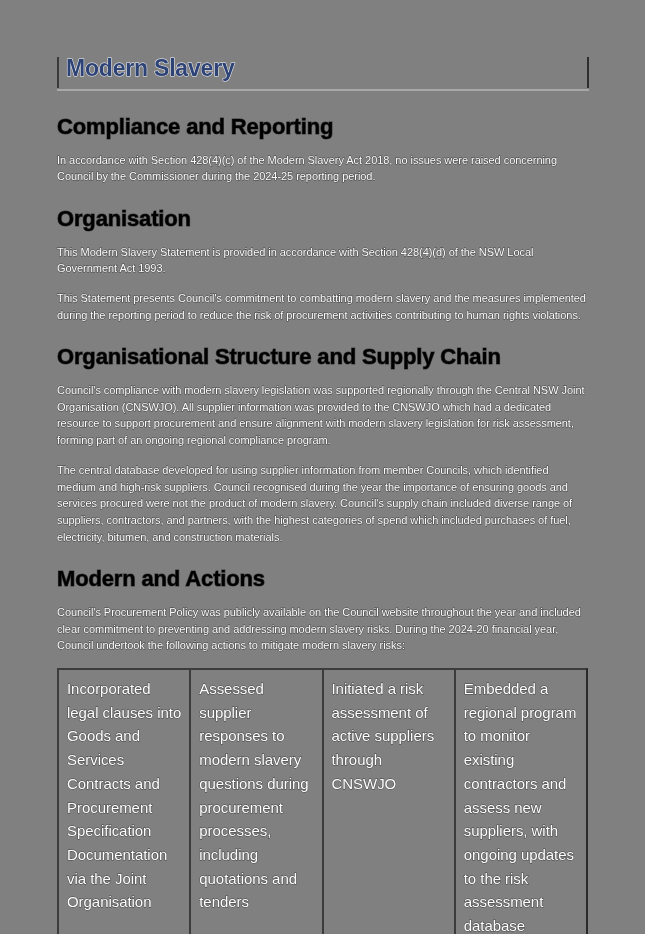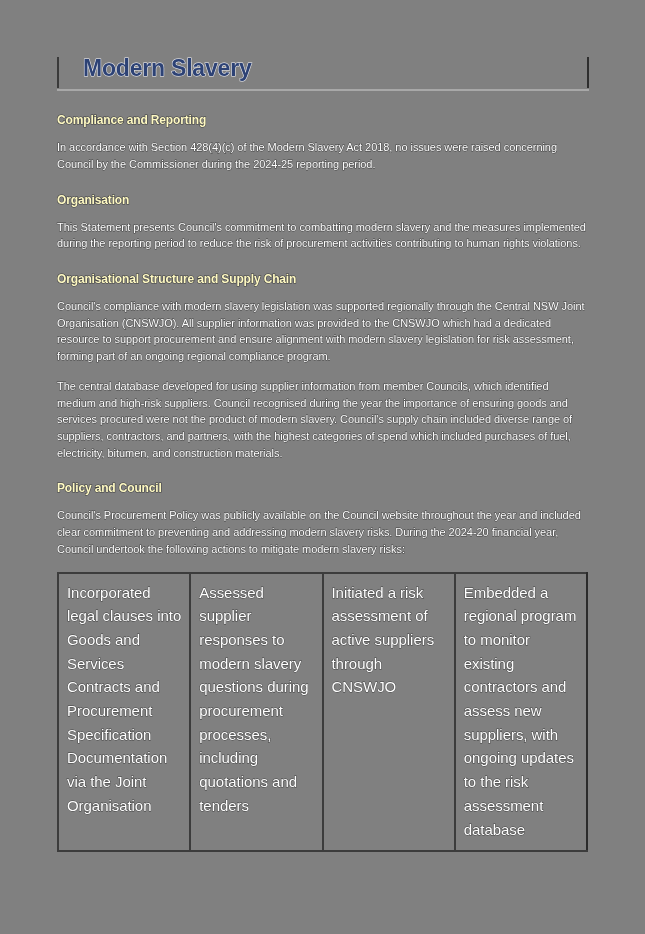--- a/index.html
+++ b/index.html
@@ -27,21 +27,21 @@
   .content {
     position: absolute;
     left: 57px;
     top: 55px;
     width: 531px;
   }
 
   
   .title-block {
     position: relative;
-    padding-left: 26px;
+    padding-left: 9px;
     padding-bottom: 9px;
     margin-bottom: 22px;
   }
   .title-rule-left {
     position: absolute;
     left: 0;
     top: 2px;
     width: 2px;
     height: 31px;
     background: #3a3a3a;
@@ -69,23 +69,23 @@
     color: #2d4275;
     line-height: 1.18;
     margin: 0;
     -webkit-text-stroke: 0.9px #e8e8ee;
     paint-order: stroke fill;
     text-shadow: 0 0 1px #ffffff;
   }
 
   
   h2.section-heading {
-    font-size: 12px;
+    font-size: 22px;
     font-weight: bold;
-    color: #fef9c3;
+    color: #000000;
     margin: 0 0 11px 0;
     line-height: 1.25;
     letter-spacing: -0.15px;
     -webkit-text-stroke: 1.1px #3e3e3e;
     paint-order: stroke fill;
   }
   h2.section-heading.tight-top {
     margin-top: 20px;
   }
 
@@ -150,31 +150,32 @@
       <h1 class="doc-title">Modern Slavery</h1>
     </div>
 
     <div class="section">
       <h2 class="section-heading">Compliance and Reporting</h2>
       <p class="body-text">In accordance with Section 428(4)(c) of the Modern Slavery Act 2018, no issues were raised concerning Council by the Commissioner during the 2024-25 reporting period.</p>
     </div>
 
     <div class="section">
       <h2 class="section-heading tight-top">Organisation</h2>
+      <p class="body-text">This Modern Slavery Statement is provided in accordance with Section 428(4)(d) of the NSW Local Government Act 1993.</p>
       <p class="body-text">This Statement presents Council's commitment to combatting modern slavery and the measures implemented during the reporting period to reduce the risk of procurement activities contributing to human rights violations.</p>
     </div>
 
     <div class="section">
       <h2 class="section-heading tight-top">Organisational Structure and Supply Chain</h2>
       <p class="body-text">Council's compliance with modern slavery legislation was supported regionally through the Central NSW Joint Organisation (CNSWJO). All supplier information was provided to the CNSWJO which had a dedicated resource to support procurement and ensure alignment with modern slavery legislation for risk assessment, forming part of an ongoing regional compliance program.</p>
       <p class="body-text">The central database developed for using supplier information from member Councils, which identified medium and high-risk suppliers. Council recognised during the year the importance of ensuring goods and services procured were not the product of modern slavery. Council's supply chain included diverse range of suppliers, contractors, and partners, with the highest categories of spend which included purchases of fuel, electricity, bitumen, and construction materials.</p>
     </div>
 
     <div class="section">
-      <h2 class="section-heading tight-top">Policy and Council</h2>
+      <h2 class="section-heading tight-top">Modern and Actions</h2>
       <p class="body-text">Council's Procurement Policy was publicly available on the Council website throughout the year and included clear commitment to preventing and addressing modern slavery risks. During the 2024-20 financial year, Council undertook the following actions to mitigate modern slavery risks:</p>
     </div>
 
     <table class="actions-table">
       <tbody>
         <tr>
           <td>
             <span class="cell-text">Incorporated legal clauses into Goods and Services Contracts and Procurement Specification Documentation via the Joint Organisation</span>
           </td>
           <td>

